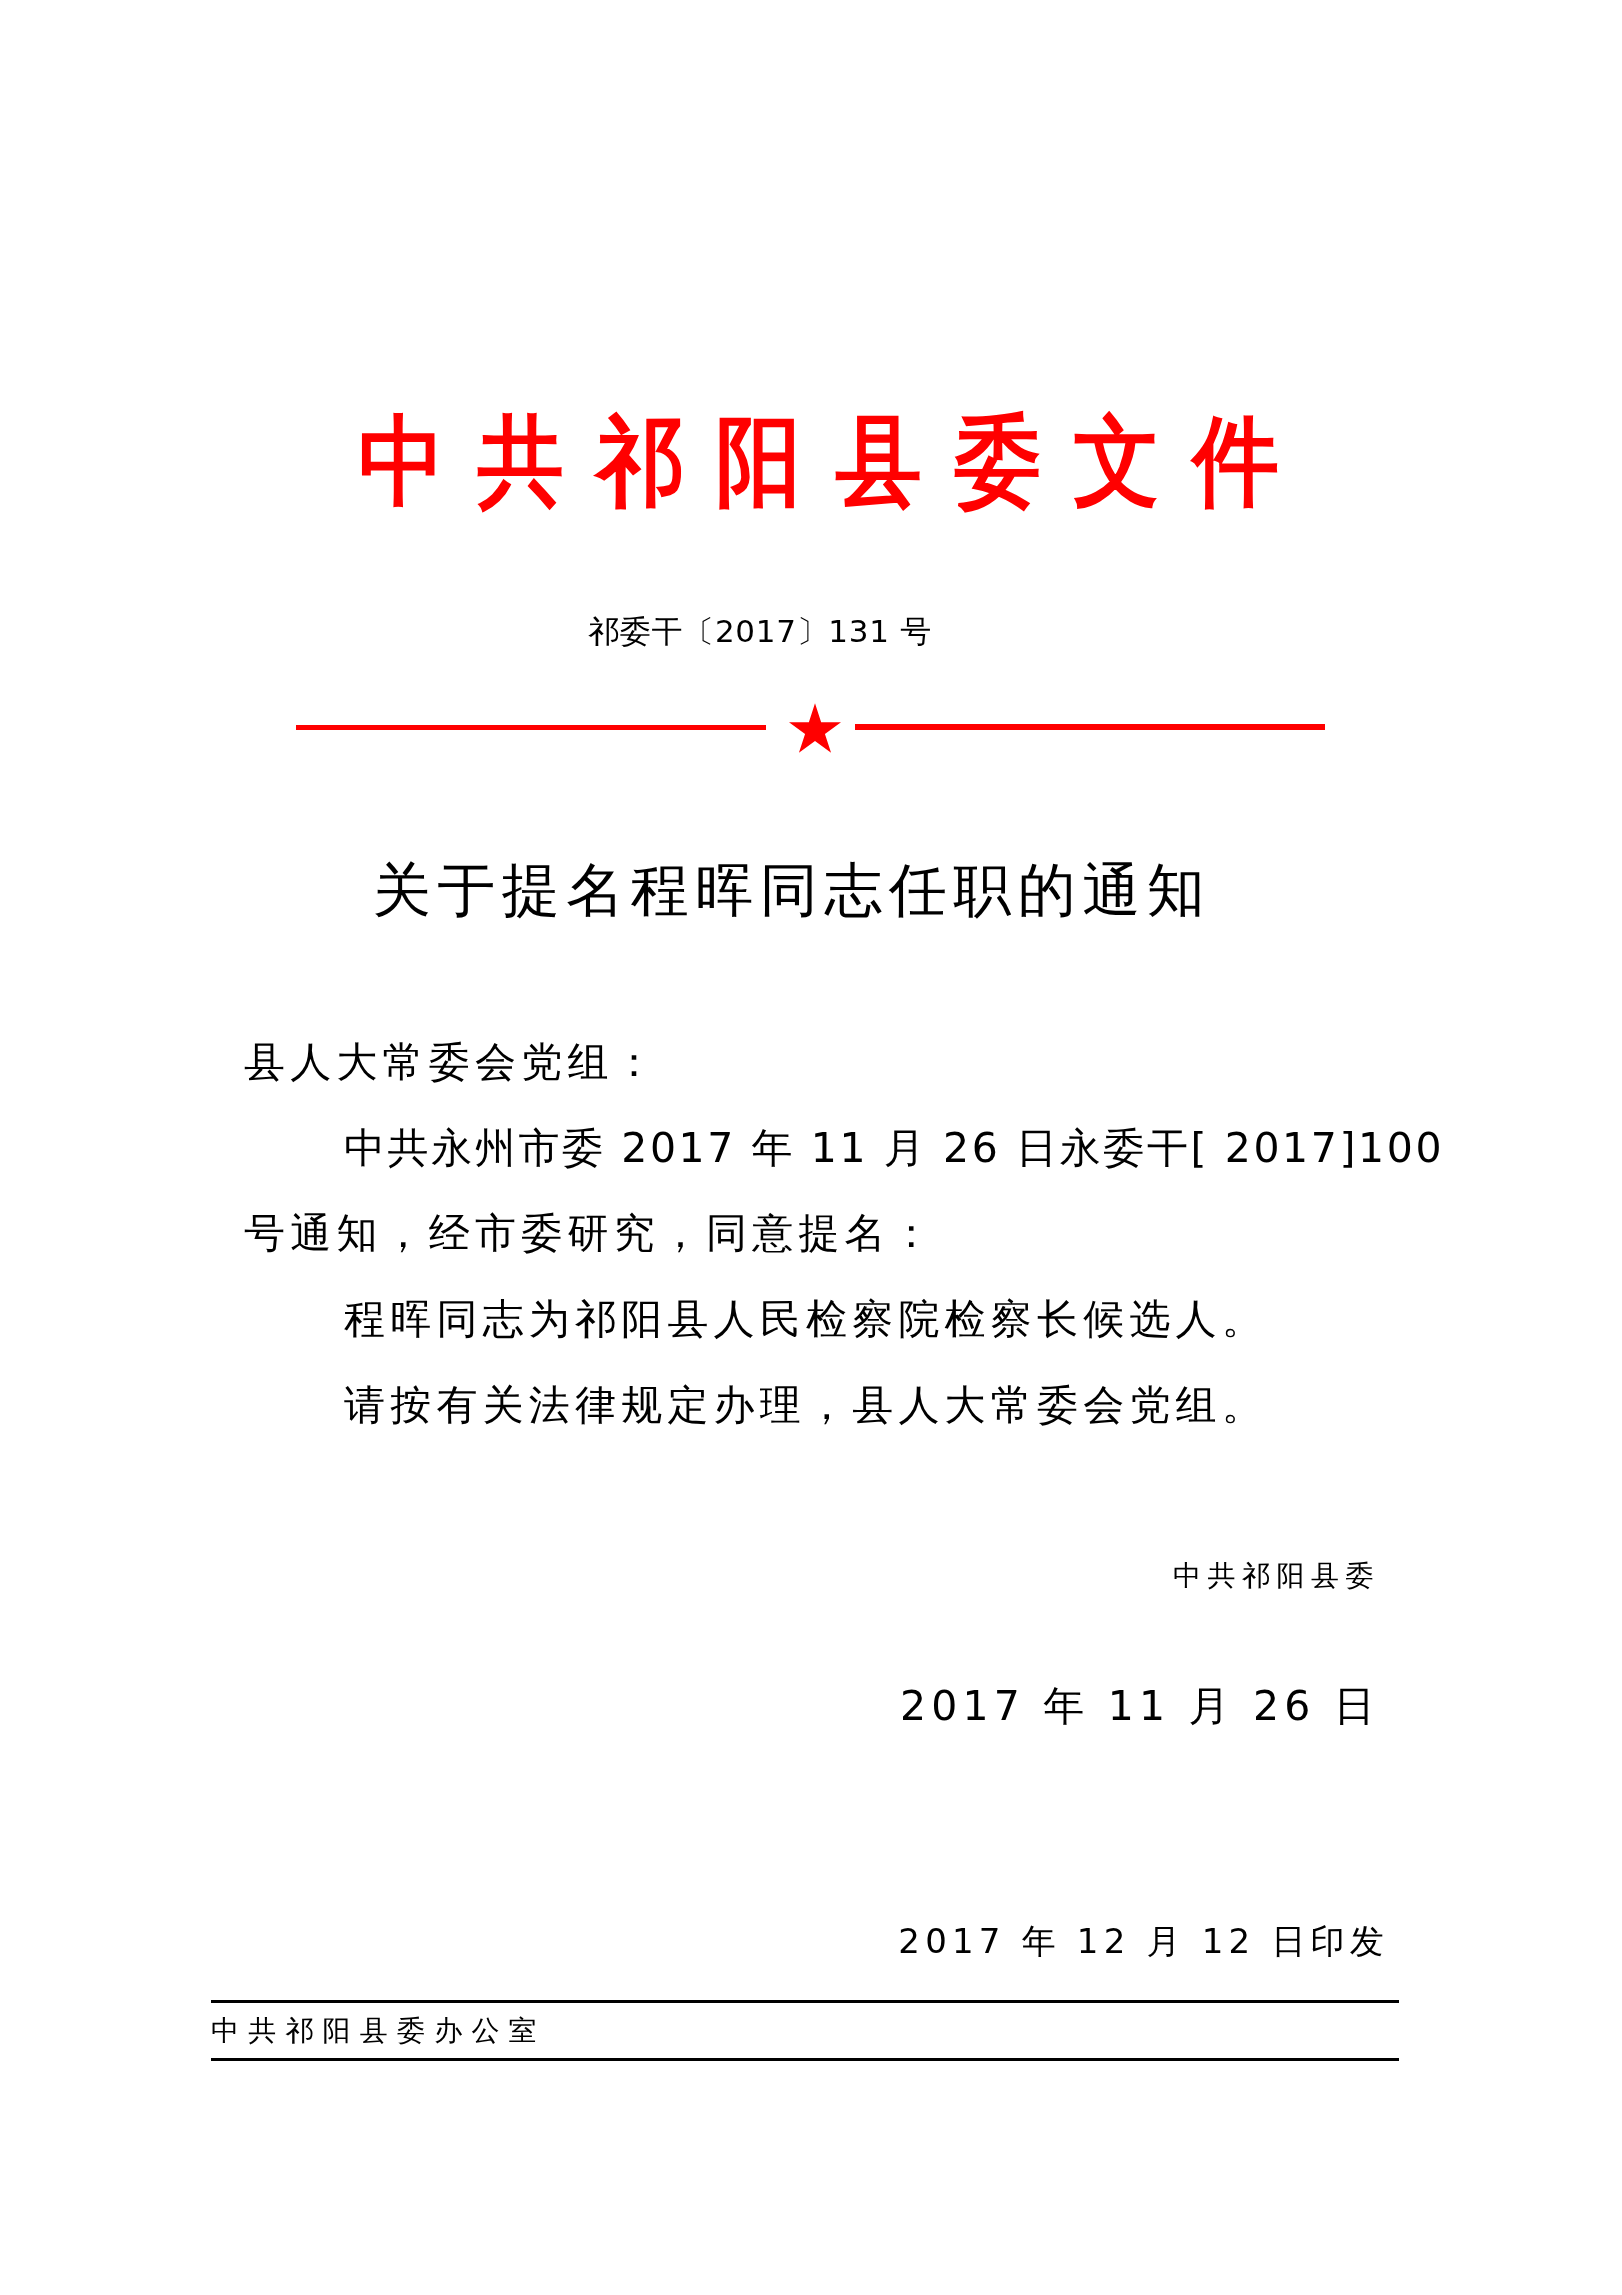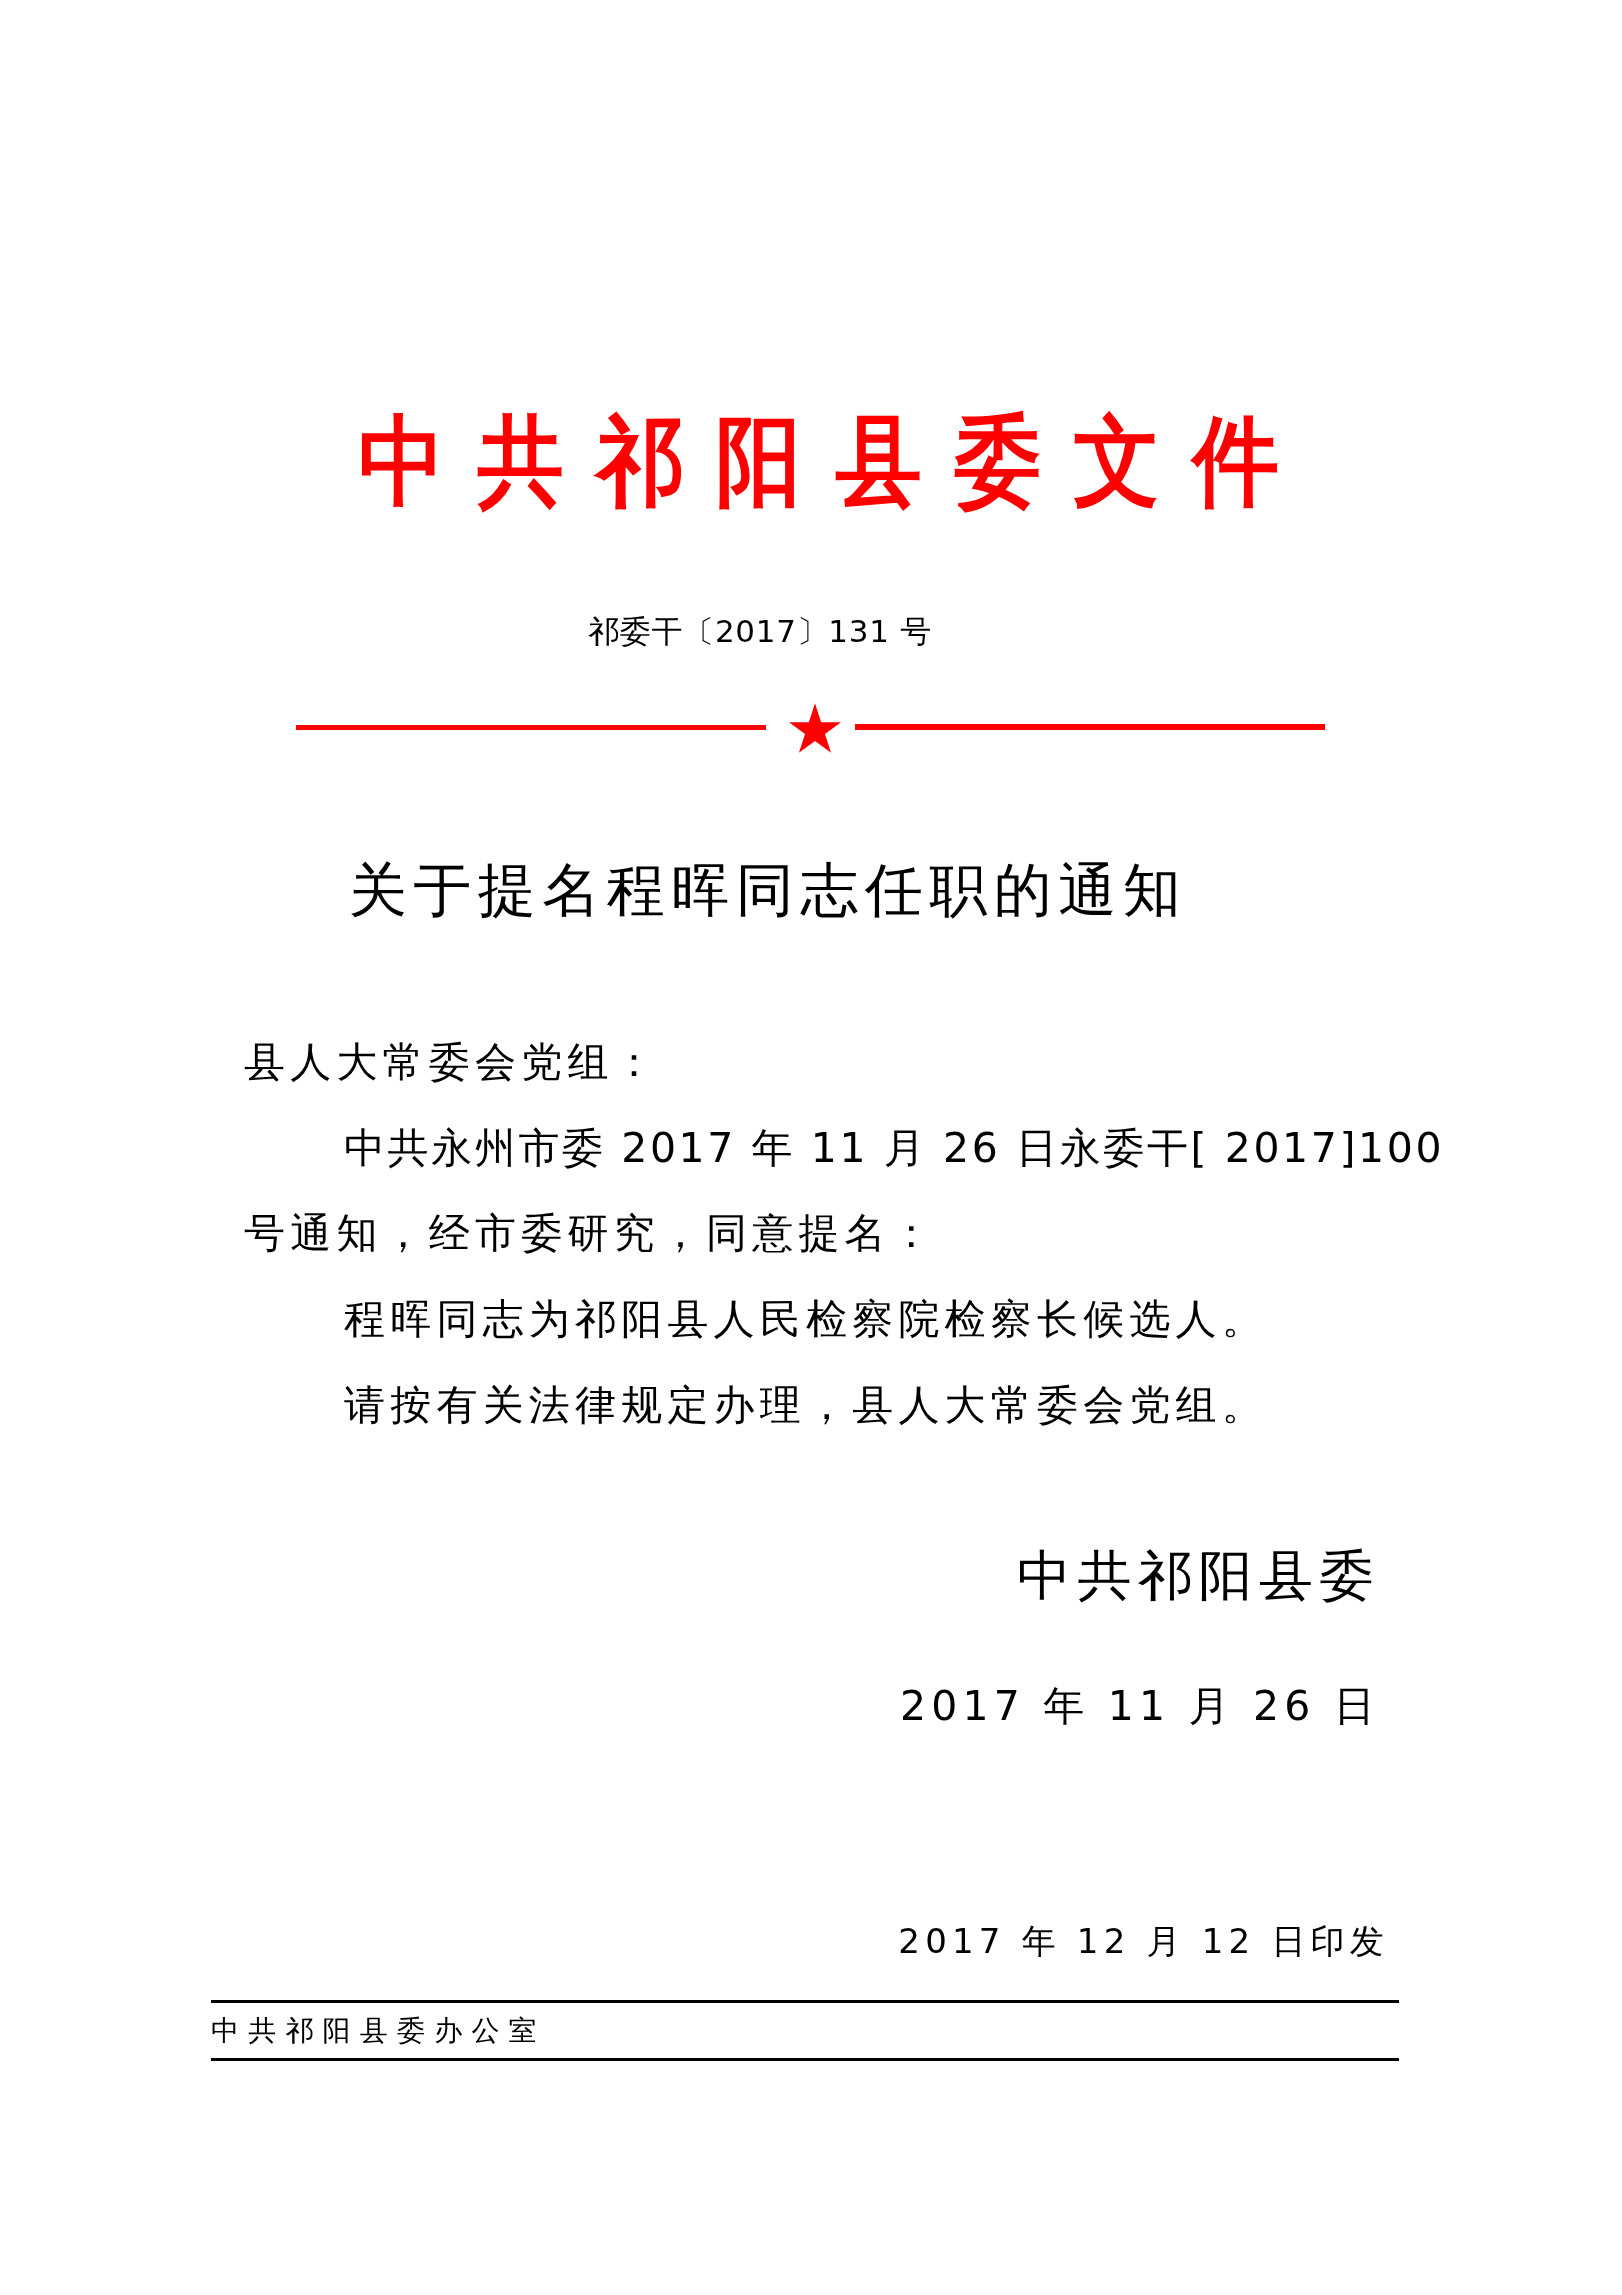--- a/index.html
+++ b/index.html
@@ -76,20 +76,21 @@
     
     .notice-title {
       position: absolute;
       left: 0;
       width: 1536px;
       top: 854px;
       text-align: center;
       font-size: 58px;
       line-height: 72px;
       letter-spacing: 6.5px;
+      padding-left: 24px;
     }
 
     
     .body-line {
       position: absolute;
       font-size: 41px;
       line-height: 52px;
       white-space: nowrap;
       letter-spacing: 5.2px;
     }
@@ -97,21 +98,21 @@
     .ln2 { left: 344px; top: 1122px; width: 1037px; text-align: justify; text-align-last: justify; letter-spacing: 2.6px; }
     .ln3 { left: 244px; top: 1207px; }
     .ln4 { left: 344px; top: 1293px; }
     .ln5 { left: 344px; top: 1379px; }
 
     
     .sig-org {
       position: absolute;
       right: 243px;
       top: 1550px;
-      font-size: 54px;
+      font-size: 28px;
       line-height: 52px;
       letter-spacing: 6.5px;
       white-space: nowrap;
       text-align: center;
     }
     .sig-date {
       position: absolute;
       right: 243px;
       top: 1636px;
       font-size: 41px;

